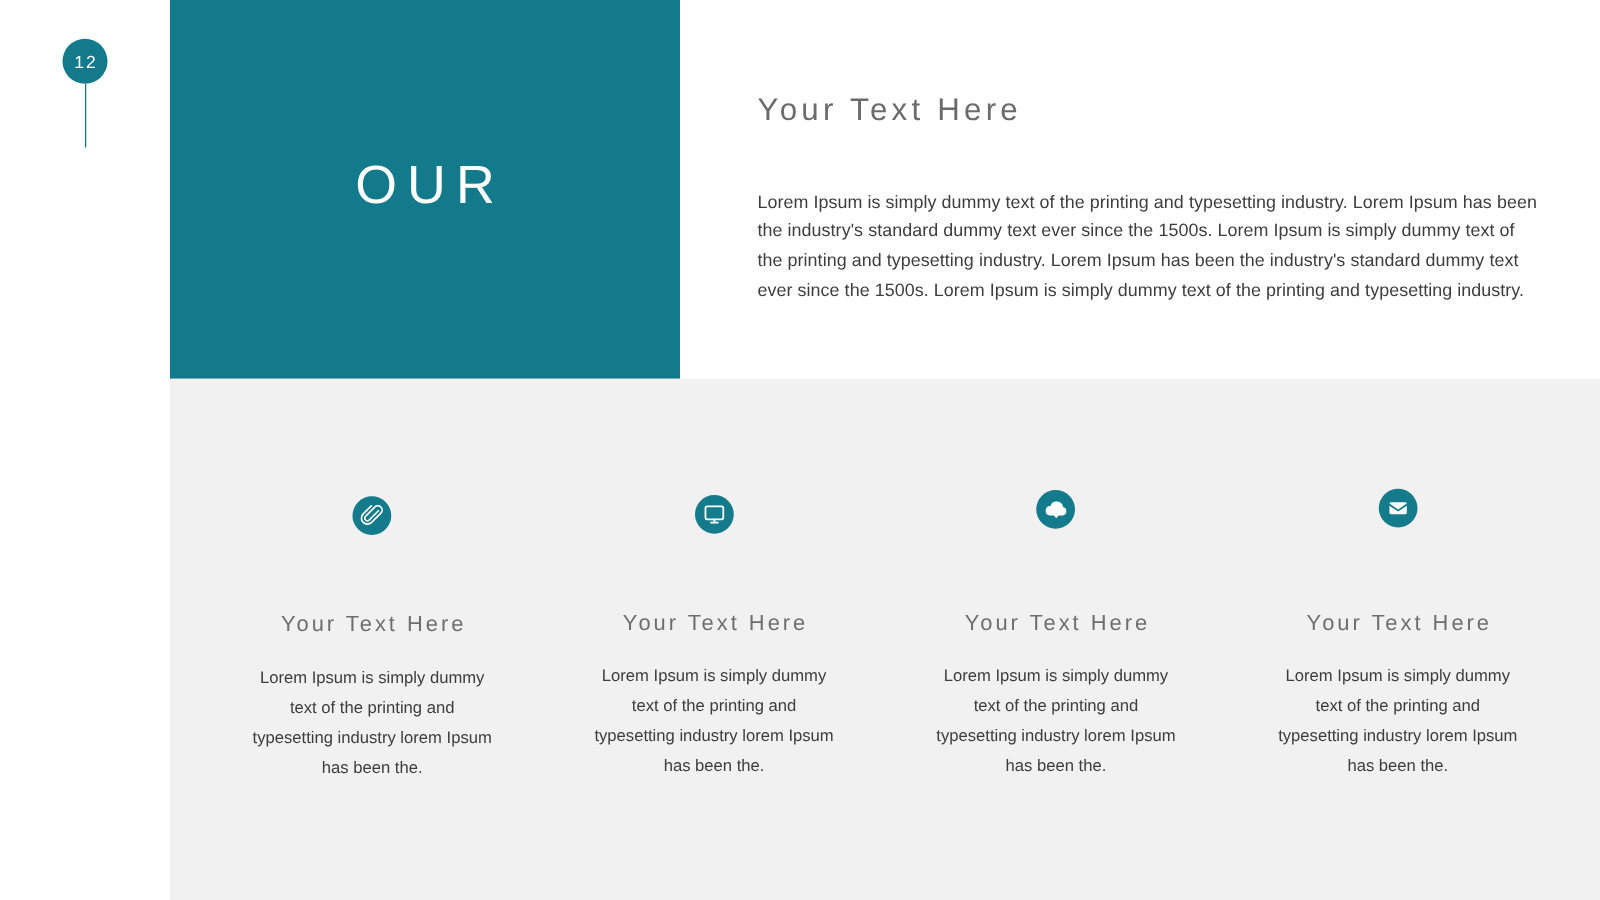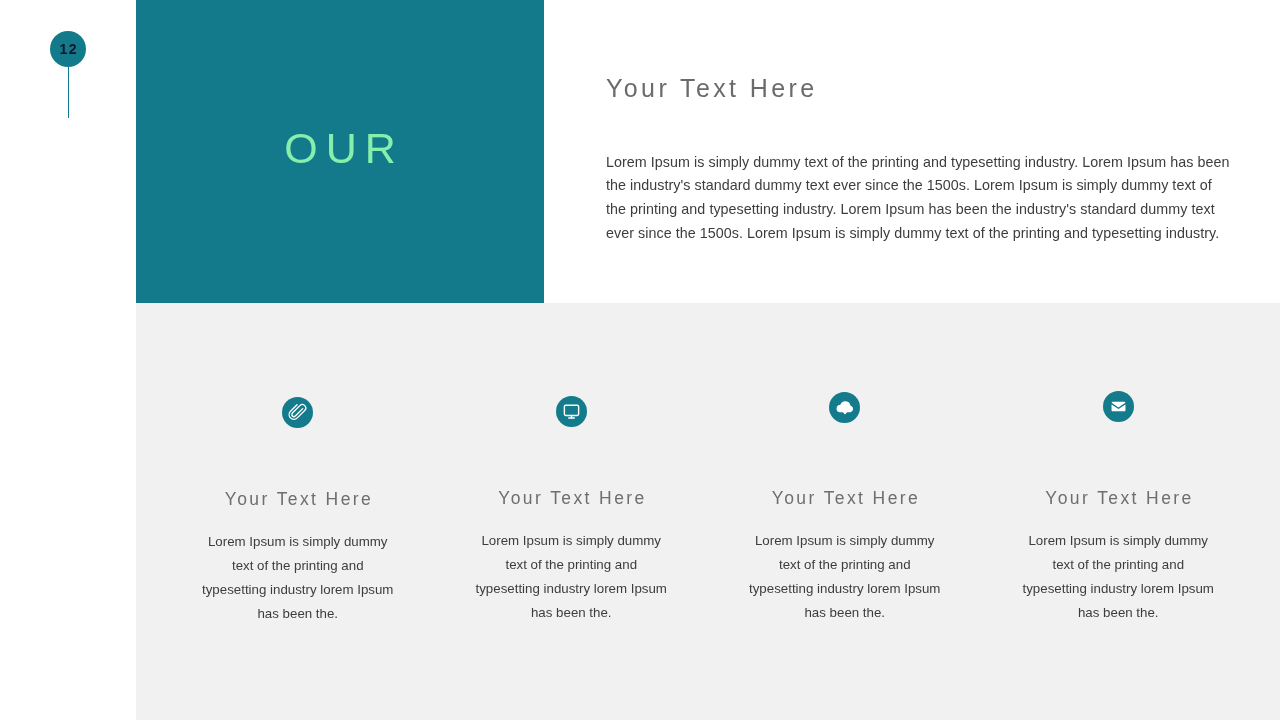--- a/index.html
+++ b/index.html
@@ -28,24 +28,24 @@
     height: 90px;
   }
   #badge-circle {
     position: absolute;
     left: 0;
     top: 0;
     width: 36px;
     height: 36px;
     border-radius: 50%;
     background: #127a8a;
-    color: #0f172a;
+    color: #ffffff;
     font-size: 14px;
     letter-spacing: 1.5px;
-    font-weight: 700;
+    font-weight: 400;
     display: flex;
     align-items: center;
     justify-content: center;
     line-height: 1;
     text-indent: 1.5px;
   }
   #badge-stem {
     position: absolute;
     left: 17.5px;
     top: 36px;
@@ -60,21 +60,21 @@
     left: 136px;
     top: 0;
     width: 408px;
     height: 303px;
     background: #127a8a;
     display: flex;
     align-items: center;
     justify-content: center;
   }
   #title-text {
-    color: #86efac;
+    color: #ffffff;
     font-size: 43px;
     font-weight: 200;
     letter-spacing: 8px;
     line-height: 1.62;
     text-align: center;
     text-indent: 8px;
     padding-bottom: 6px;
     font-family: "Liberation Sans", sans-serif;
   }
   #title-text .tl {

